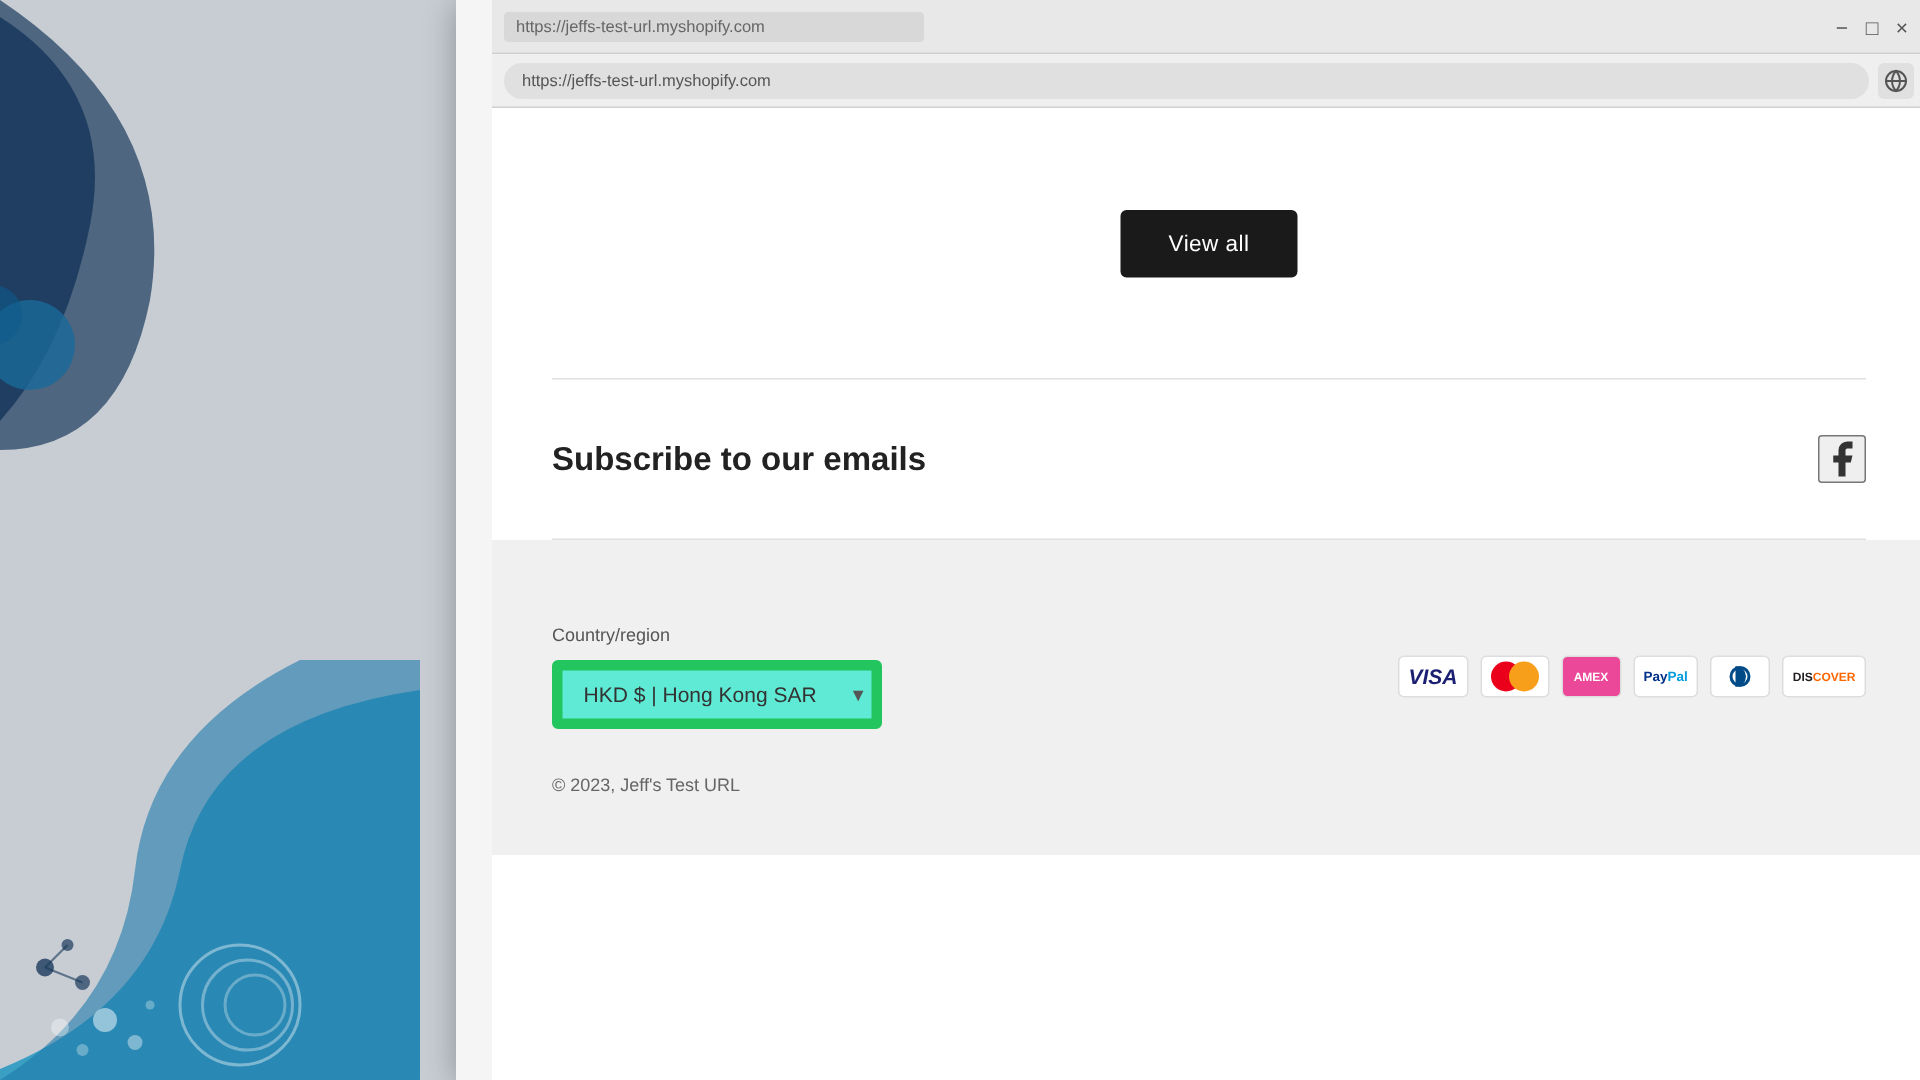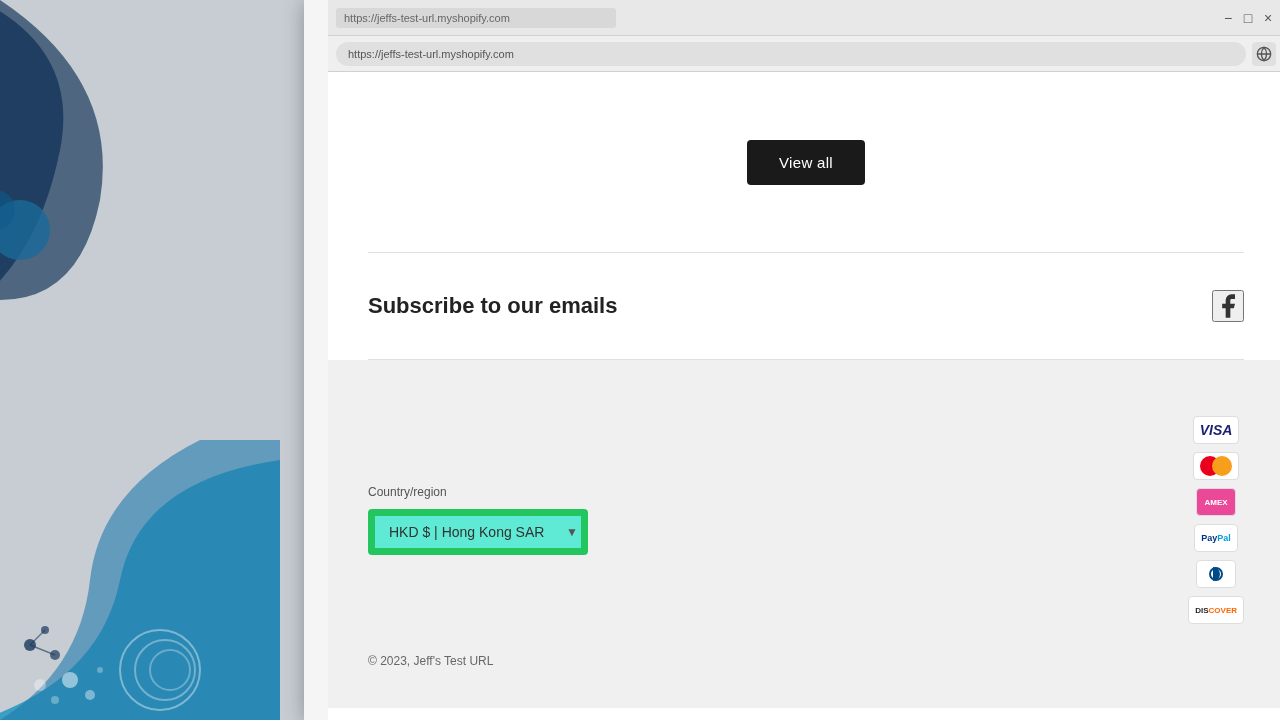--- a/index.html
+++ b/index.html
@@ -308,22 +308,20 @@
       top: 50%;
       transform: translateY(-50%);
       pointer-events: none;
       font-size: 12px;
       color: #555;
     }
 
     .payment-icons {
       display: flex;
       gap: 8px;
-      align-items: center;
-      flex-direction: column;
     }
 
     .payment-card {
       height: 28px;
       border-radius: 4px;
       display: flex;
       align-items: center;
       justify-content: center;
       font-size: 9px;
       font-weight: 700;

